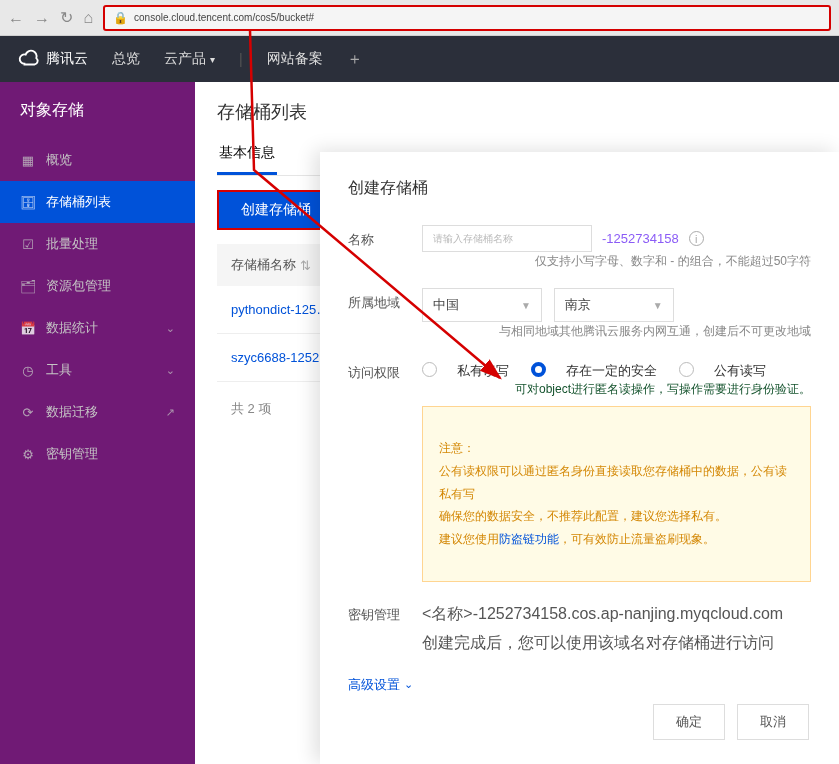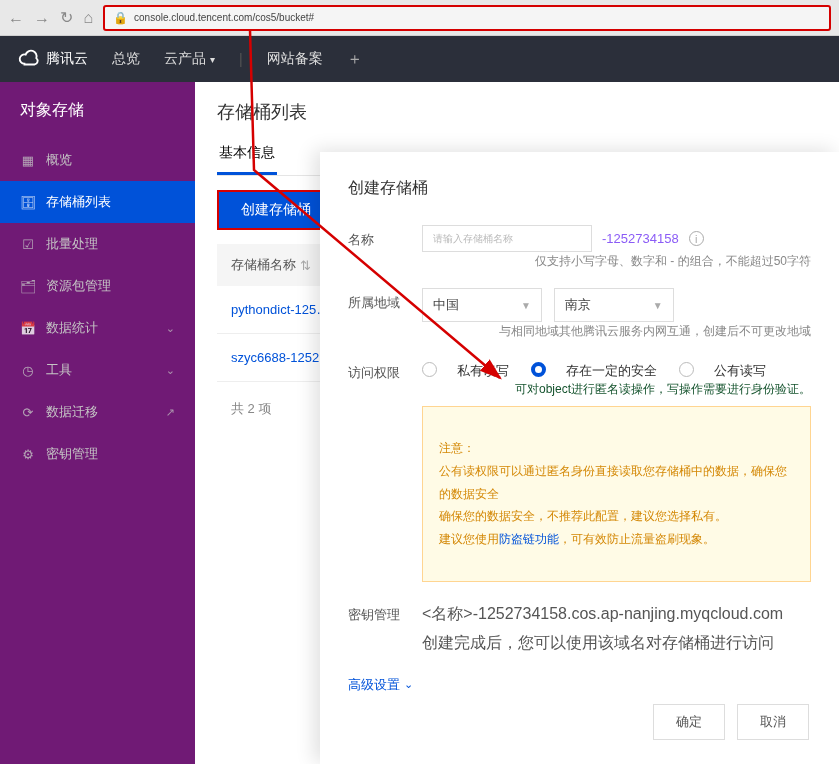--- a/index.html
+++ b/index.html
@@ -212,21 +212,21 @@
             <span>存在一定的安全</span>
           </label>
         <label class="radio">
             <span class="circle"></span>
             <span>公有读写</span>
           </label>
       </div>
       <div class="hint red">可对object进行匿名读操作，写操作需要进行身份验证。</div>
       <div class="notice-box">
         <div>注意：</div>
-        <div>公有读权限可以通过匿名身份直接读取您存储桶中的数据，确保您的数据安全</div>
+        <div>公有读权限可以通过匿名身份直接读取您存储桶中的数据，公有读私有写</div>
         <div>确保您的数据安全，不推荐此配置，建议您选择私有。</div>
         <div><span>建议您使用</span><span class="link">防盗链功能</span><span>，可有效防止流量盗刷现象。</span></div>
       </div>
     </div>
   </div>
 
   <div class="form-row">
     <div class="label">密钥管理</div>
     <div class="field domain-text">
       <div>&lt;名称&gt;-1252734158.cos.ap-nanjing.myqcloud.com</div>

